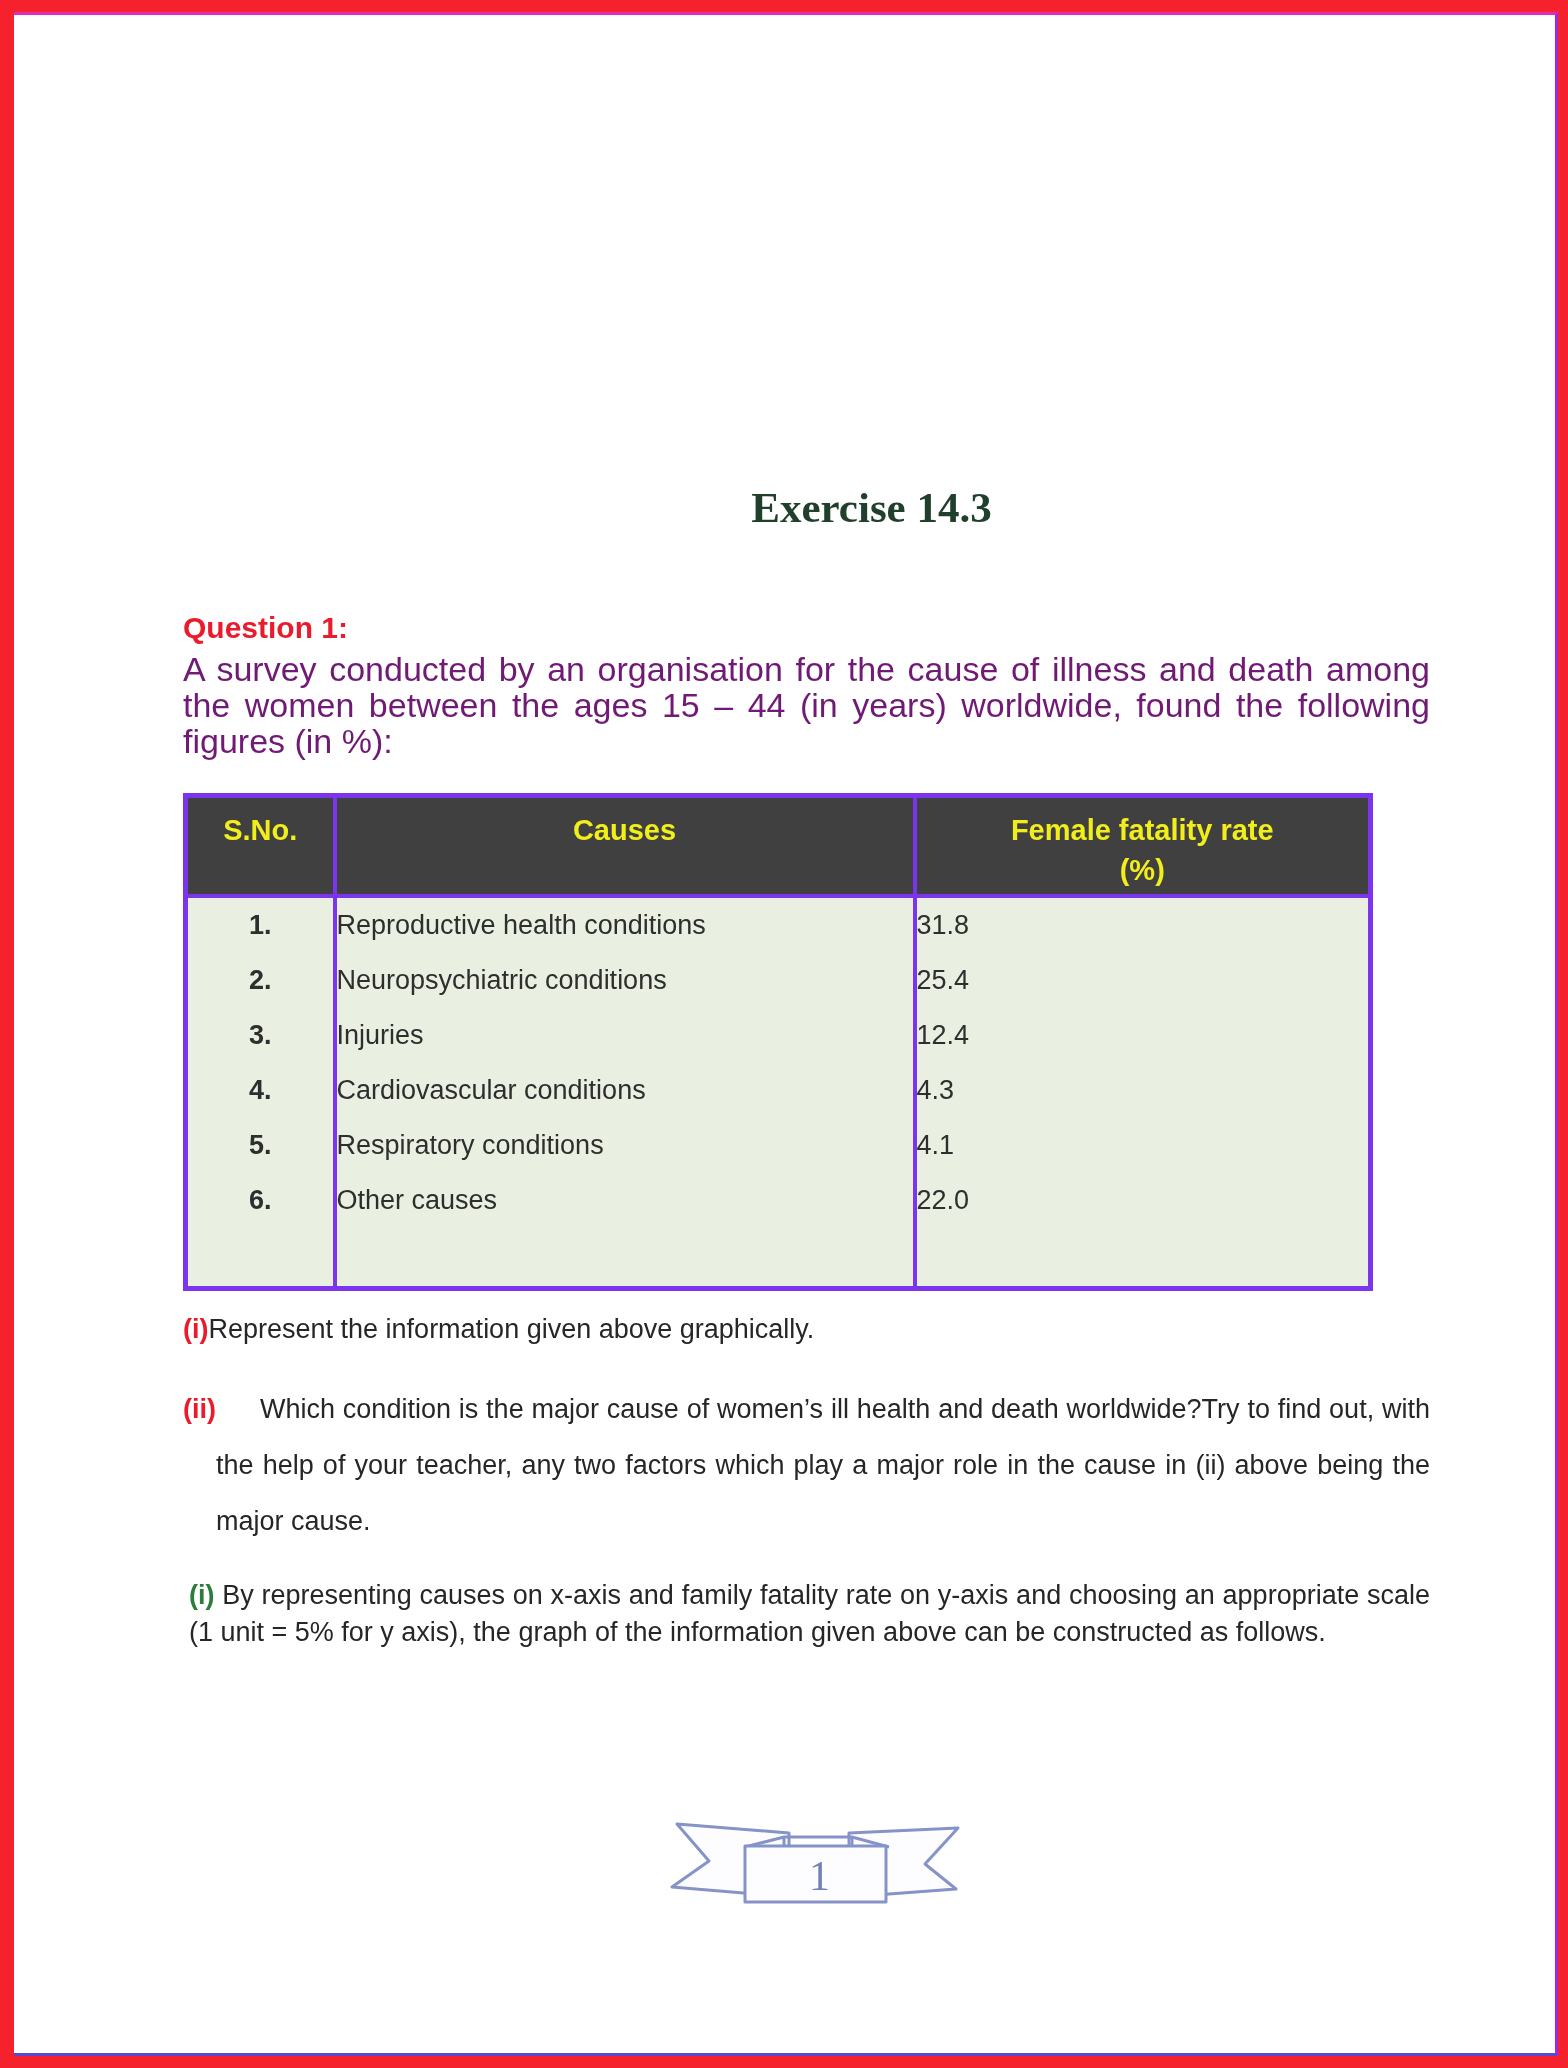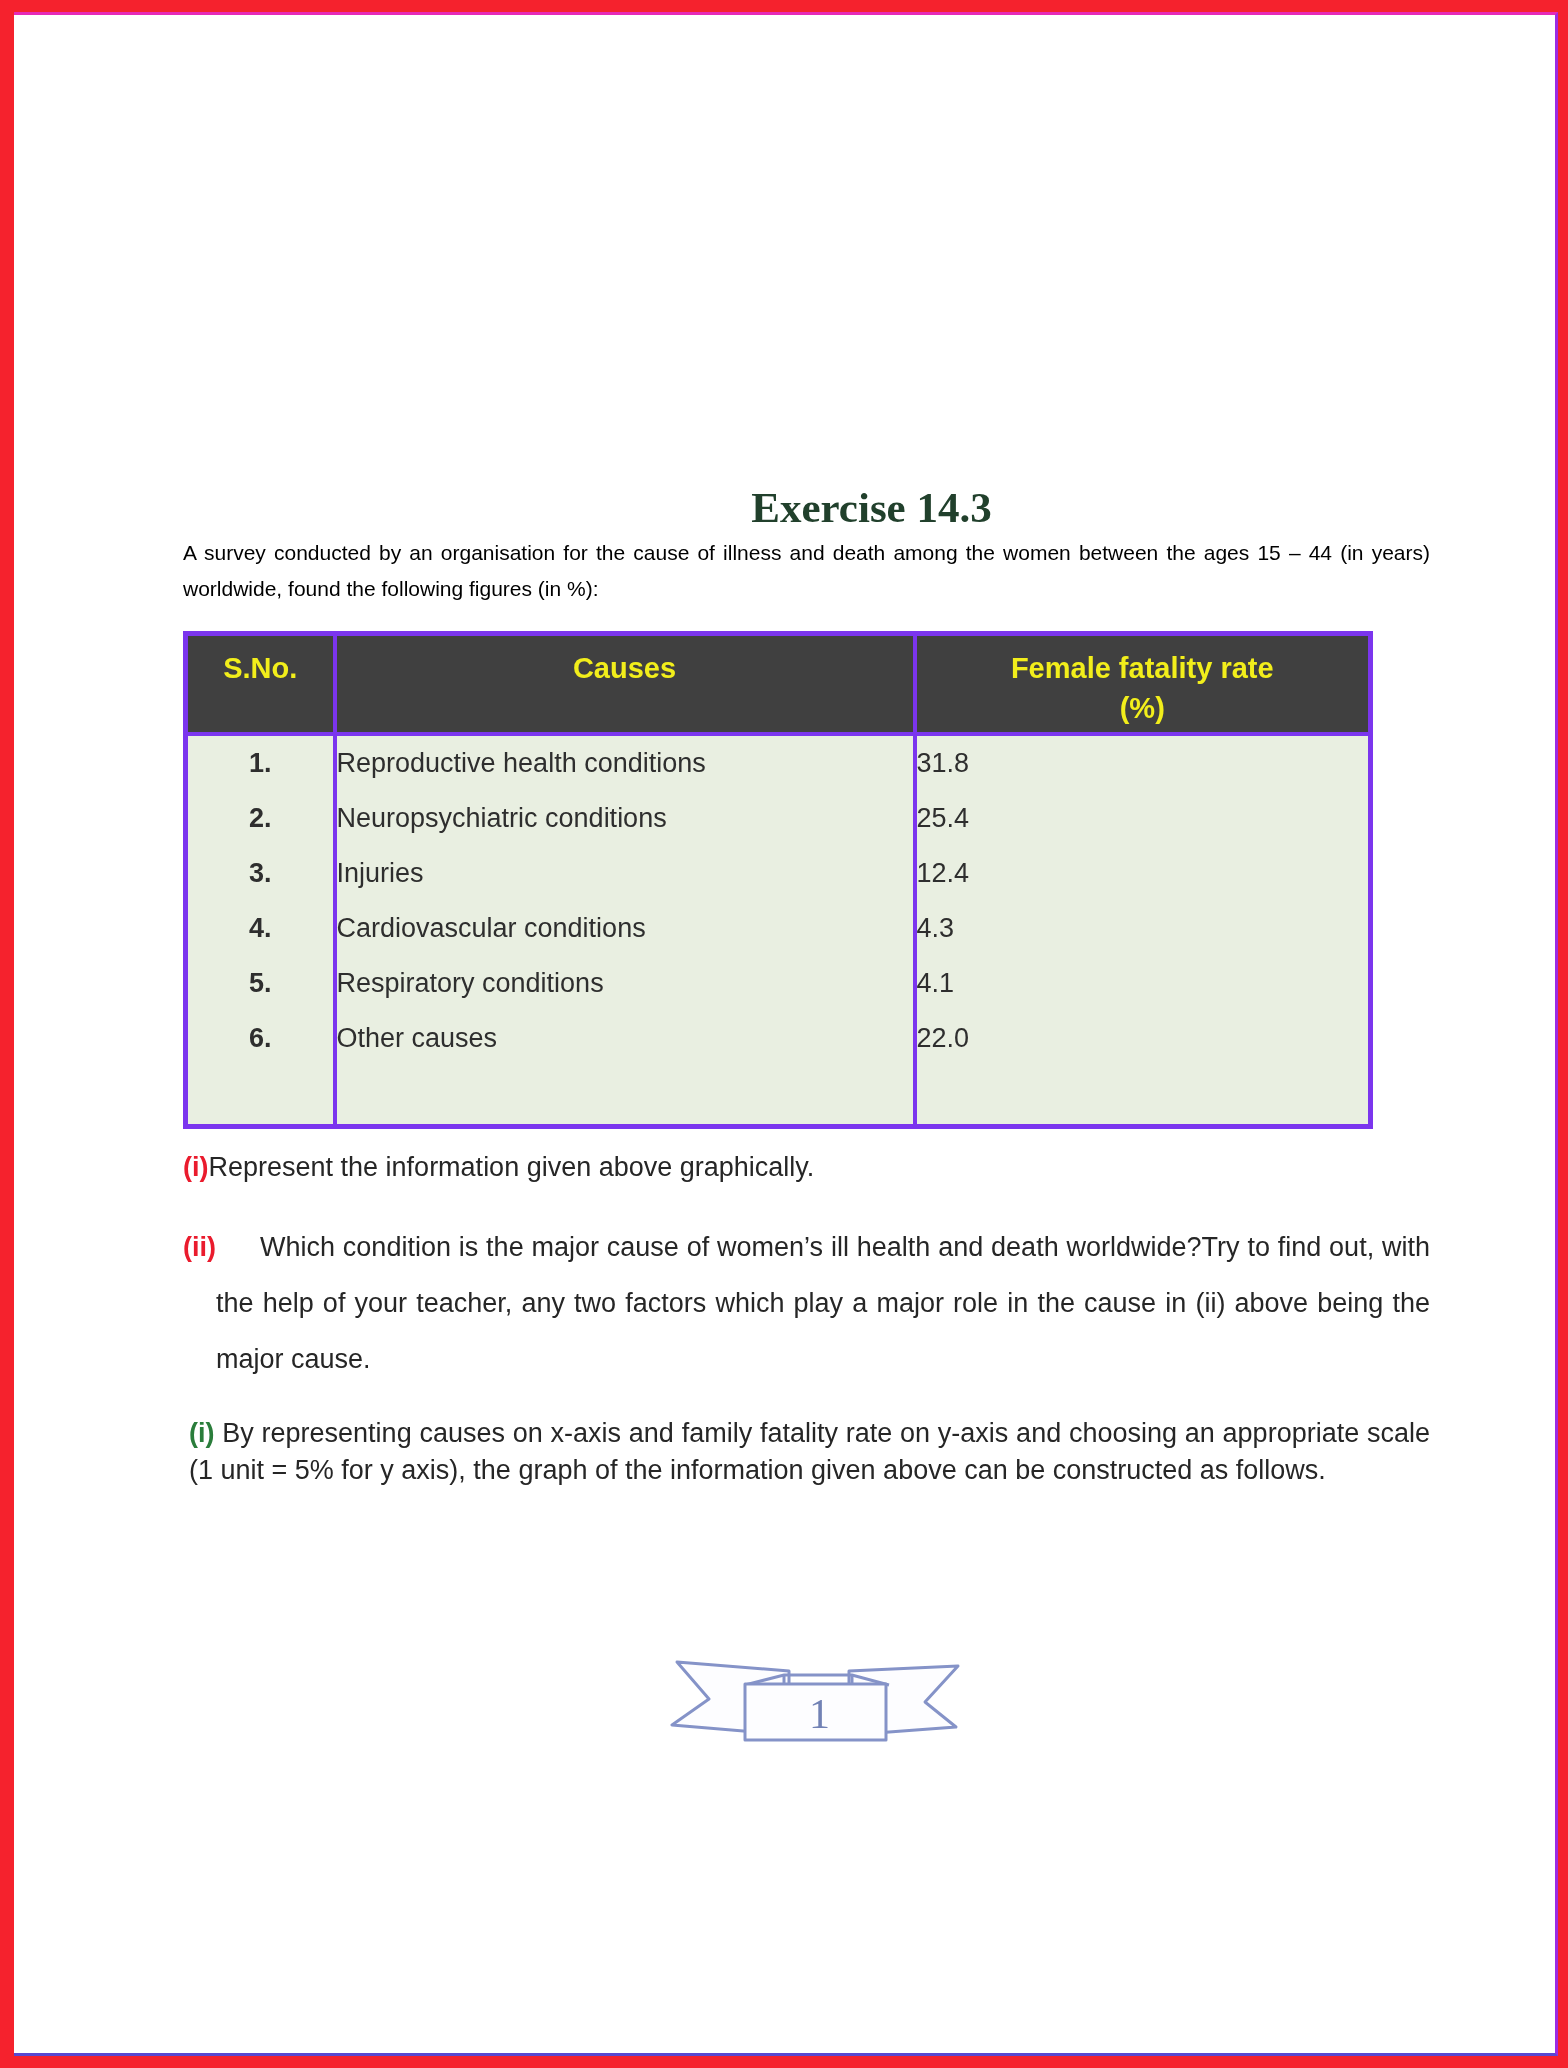--- a/index.html
+++ b/index.html
@@ -41,24 +41,24 @@
   }
   .q-label {
     margin-top:78px;
     font-size:30px;
     line-height:38px;
     font-weight:bold;
     color:#ea1b2d;
   }
   .q-intro {
     margin-top:4px;
-    font-size:21px;
+    font-size:34px;
     line-height:36px;
     text-align:justify;
-    color:#000000;
+    color:#701a75;
   }
   table.data-table {
     margin-top:24px;
     width:1185px;
     border-collapse:collapse;
     border:5px solid #7b35ee;
     table-layout:fixed;
   }
   .col-sno   { width:149px; }
   .col-cause { width:580px; }
@@ -133,20 +133,21 @@
 </style>
 </head>
 <body>
 
 <div class="page">
   <div class="inner-frame"></div>
   <div class="content">
 
     <h1 class="doc-title">Exercise 14.3</h1>
 
+    <div class="q-label">Question 1:</div>
 
     <p class="q-intro">A survey conducted by an organisation for the cause of illness and death among the women between the ages 15 – 44 (in years) worldwide, found the following figures (in %):</p>
 
     <table class="data-table">
       <colgroup>
         <col class="col-sno">
           <col class="col-cause">
           <col class="col-rate">
       </colgroup>
       <thead>

